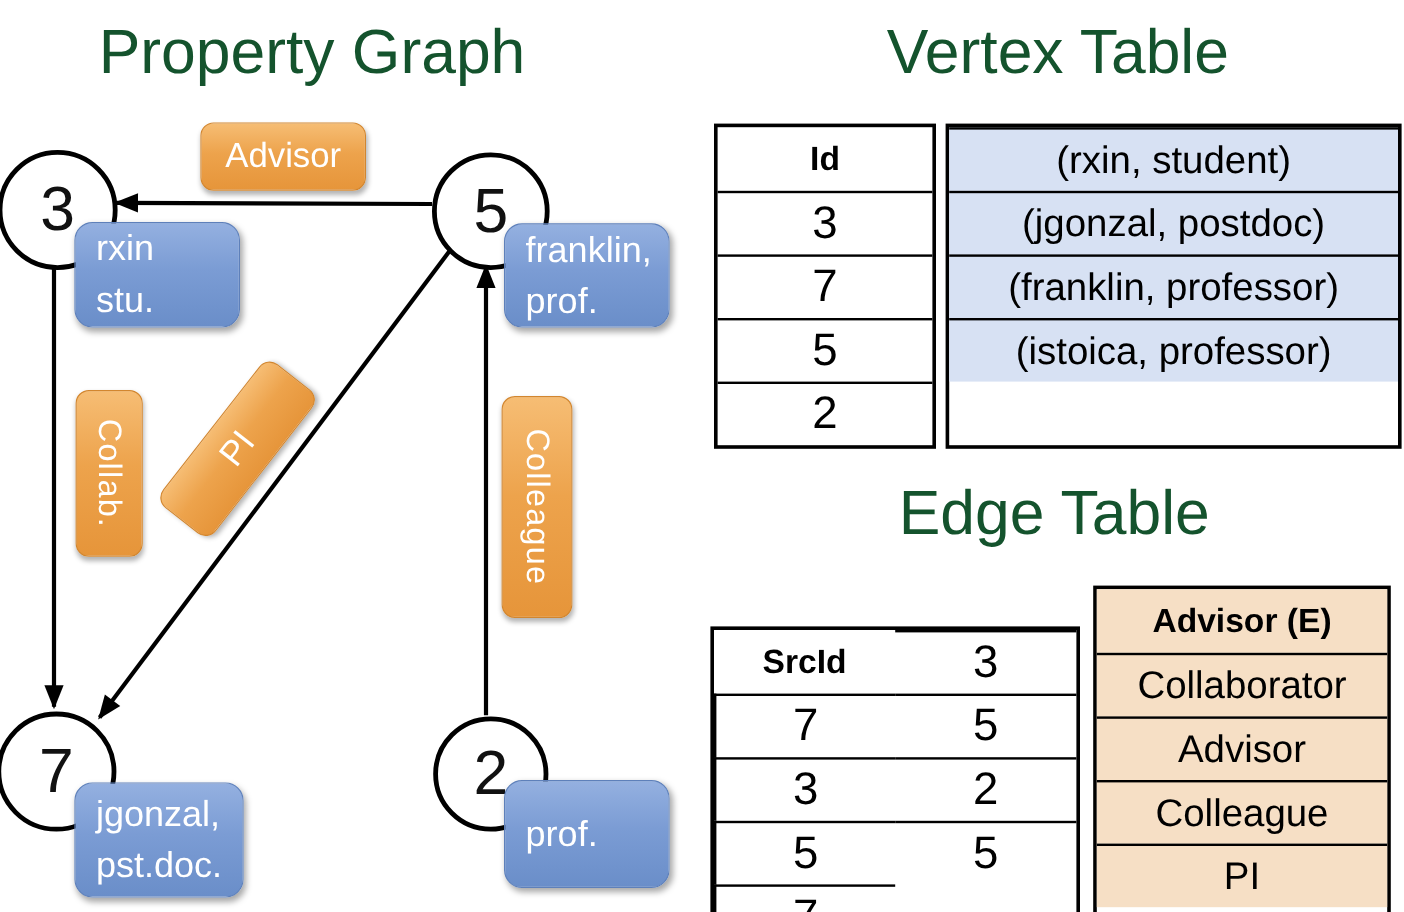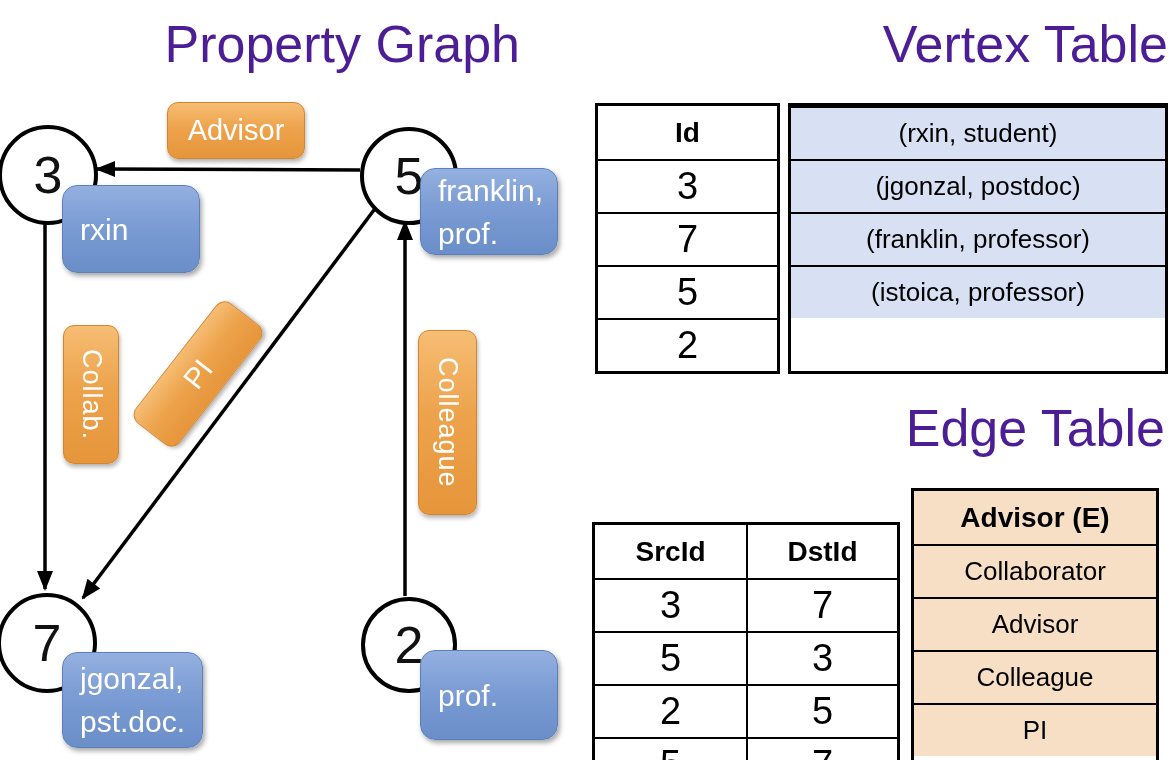--- a/index.html
+++ b/index.html
@@ -1,22 +1,22 @@
 <!DOCTYPE html>
 <html><head>
 <meta charset="utf-8">
 <style>
   html,body{margin:0;padding:0;background:#fff;}
   #canvas{
     position:relative;width:1170px;height:760px;background:#ffffff;
     font-family:"Liberation Sans",sans-serif;overflow:hidden;color:#000;
   }
   .title{
-    position:absolute;text-align:right;font-size:52px;font-weight:400;
-    color:#4c1d95;letter-spacing:0px;white-space:nowrap;
+    position:absolute;text-align:center;font-size:52px;font-weight:400;
+    color:#14532d;letter-spacing:0px;white-space:nowrap;
   }
   
   #edge-svg{position:absolute;left:0;top:0;width:580px;height:760px;}
   .node{
     position:absolute;background:#fff;border:4px solid #000;border-radius:50%;
     display:flex;align-items:center;justify-content:center;
     font-size:52px;font-weight:400;color:#111;
   }
   .elabel{
     position:absolute;display:flex;align-items:center;justify-content:center;
@@ -31,21 +31,21 @@
     border:1.5px solid #5e80ba;border-radius:15px;color:#fff;
     padding-left:17px;box-sizing:border-box;font-size:30px;line-height:43px;
     box-shadow:2px 3px 5px rgba(0,0,0,0.35);
   }
   
   .tablewrap{position:absolute;display:flex;}
   .subtable{border:3px solid #000;box-sizing:border-box;background:#fff;}
   .cell{
     display:flex;align-items:center;justify-content:center;
     height:53px;border-top:2.5px solid #000;box-sizing:border-box;
-    font-size:26px;white-space:nowrap;
+    font-size:32px;white-space:nowrap;
   }
   .cell.first{border-top:none;}
   .cell.head{font-size:28px;font-weight:700;}
   .cell.num{font-size:38px;}
   .bluefill .cell{background:#d7e1f3;}
   .tanfill .cell{background:#f6dfc5;}
   .grid2{display:grid;grid-template-columns:1fr 1fr;}
   .grid2 .c2{border-left:2.5px solid #000;}
 </style>
 </head>
@@ -88,22 +88,23 @@
   </div>
   <div class="elabel" style="left:122px;top:346px;width:150px;height:54px;transform:rotate(-52deg);">
     <span>PI</span>
   </div>
   <div class="elabel" style="left:418px;top:330px;width:57px;height:183px;">
     <span class="vtext">Colleague</span>
   </div>
 
   <div class="vprop" style="left:62px;top:185px;width:138px;height:88px;">
     <span>rxin</span>
+    <span>stu.</span>
   </div>
-  <div class="vprop" style="left:420px;top:168px;width:138px;height:87px;">
+  <div class="vprop" style="left:420px;top:186px;width:138px;height:87px;">
     <span>franklin,</span>
     <span>prof.</span>
   </div>
   <div class="vprop" style="left:62px;top:652px;width:141px;height:96px;">
     <span>jgonzal,</span>
     <span>pst.doc.</span>
   </div>
   <div class="vprop" style="left:420px;top:650px;width:138px;height:90px;">
     <span>prof.</span>
   </div>
@@ -124,21 +125,20 @@
       <div class="cell">(franklin, professor)</div>
       <div class="cell">(istoica, professor)</div>
     </div>
   </div>
 
   <div class="title" style="left:592px;top:398px;width:573px;">Edge Table</div>
 
   <div class="tablewrap" style="left:592px;top:488px;gap:11px;">
     <div class="subtable grid2" style="width:308px;margin-top:34px;">
       <div class="cell head first">SrcId</div>
-      <div class="cell head first c2">DstId</div>
       <div class="cell num">3</div>
       <div class="cell num c2">7</div>
       <div class="cell num">5</div>
       <div class="cell num c2">3</div>
       <div class="cell num">2</div>
       <div class="cell num c2">5</div>
       <div class="cell num">5</div>
       <div class="cell num c2">7</div>
     </div>
     <div class="subtable tanfill" style="width:248px;">

